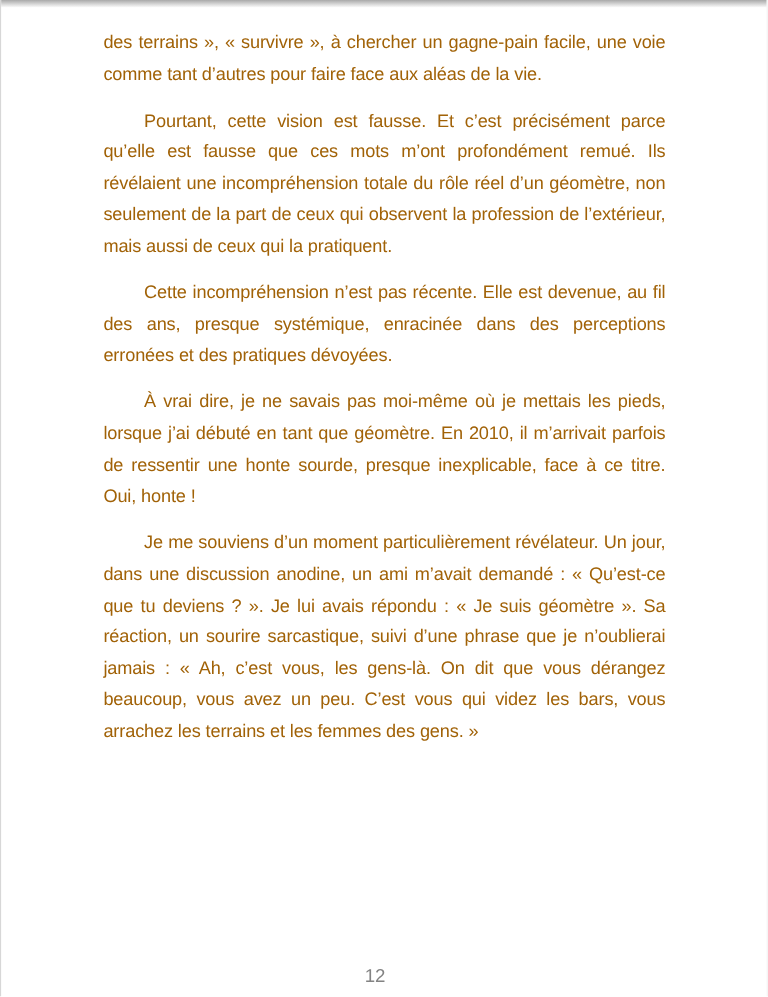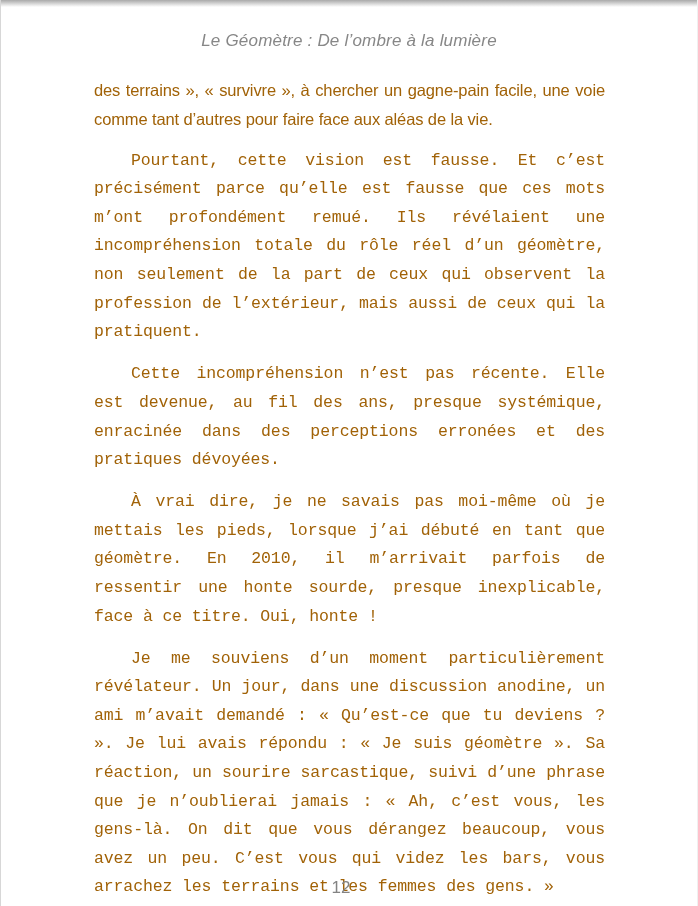--- a/index.html
+++ b/index.html
@@ -32,36 +32,35 @@
   .body-text {
     margin: 25px 92px 0 93px;
     text-align: justify;
     color: #a16207;
     font-size: 16.5px;
     line-height: 28.6px;
     letter-spacing: -0.12px;
     hyphens: none;
   }
   .para { margin: 0 0 13.5px 0; }
-  .para.indent { text-indent: 37px; font-family: Liberation Mono, monospace; }
+  .para.indent { text-indent: 37px; }
   .page-number {
     position: absolute;
     bottom: 8px; left: 0; right: 16px;
     text-align: center;
     font-size: 17px;
     color: #838383;
   }
 </style>
 </head>
 <body>
 
 <div class="page">
   <div class="top-edge"></div>
 
-  <div class="running-header">Le Géomètre : De l’ombre à la lumière</div>
 
   <div class="body-text">
     <p class="para">des terrains », « survivre », à chercher un gagne-pain facile, une voie comme tant d’autres pour faire face aux aléas de la vie.</p>
     <p class="para indent">Pourtant, cette vision est fausse. Et c’est précisément parce qu’elle est fausse que ces mots m’ont profondément remué. Ils révélaient une incompréhension totale du rôle réel d’un géomètre, non seulement de la part de ceux qui observent la profession de l’extérieur, mais aussi de ceux qui la pratiquent.</p>
     <p class="para indent">Cette incompréhension n’est pas récente. Elle est devenue, au fil des ans, presque systémique, enracinée dans des perceptions erronées et des pratiques dévoyées.</p>
     <p class="para indent">À vrai dire, je ne savais pas moi-même où je mettais les pieds, lorsque j’ai débuté en tant que géomètre. En 2010, il m’arrivait parfois de ressentir une honte sourde, presque inexplicable, face à ce titre. Oui, honte !</p>
     <p class="para indent">Je me souviens d’un moment particulièrement révélateur. Un jour, dans une discussion anodine, un ami m’avait demandé : « Qu’est-ce que tu deviens ? ». Je lui avais répondu : « Je suis géomètre ». Sa réaction, un sourire sarcastique, suivi d’une phrase que je n’oublierai jamais : « Ah, c’est vous, les gens-là. On dit que vous dérangez beaucoup, vous avez un peu. C’est vous qui videz les bars, vous arrachez les terrains et les femmes des gens. »</p>
   </div>
 
   <div class="page-number">12</div>

